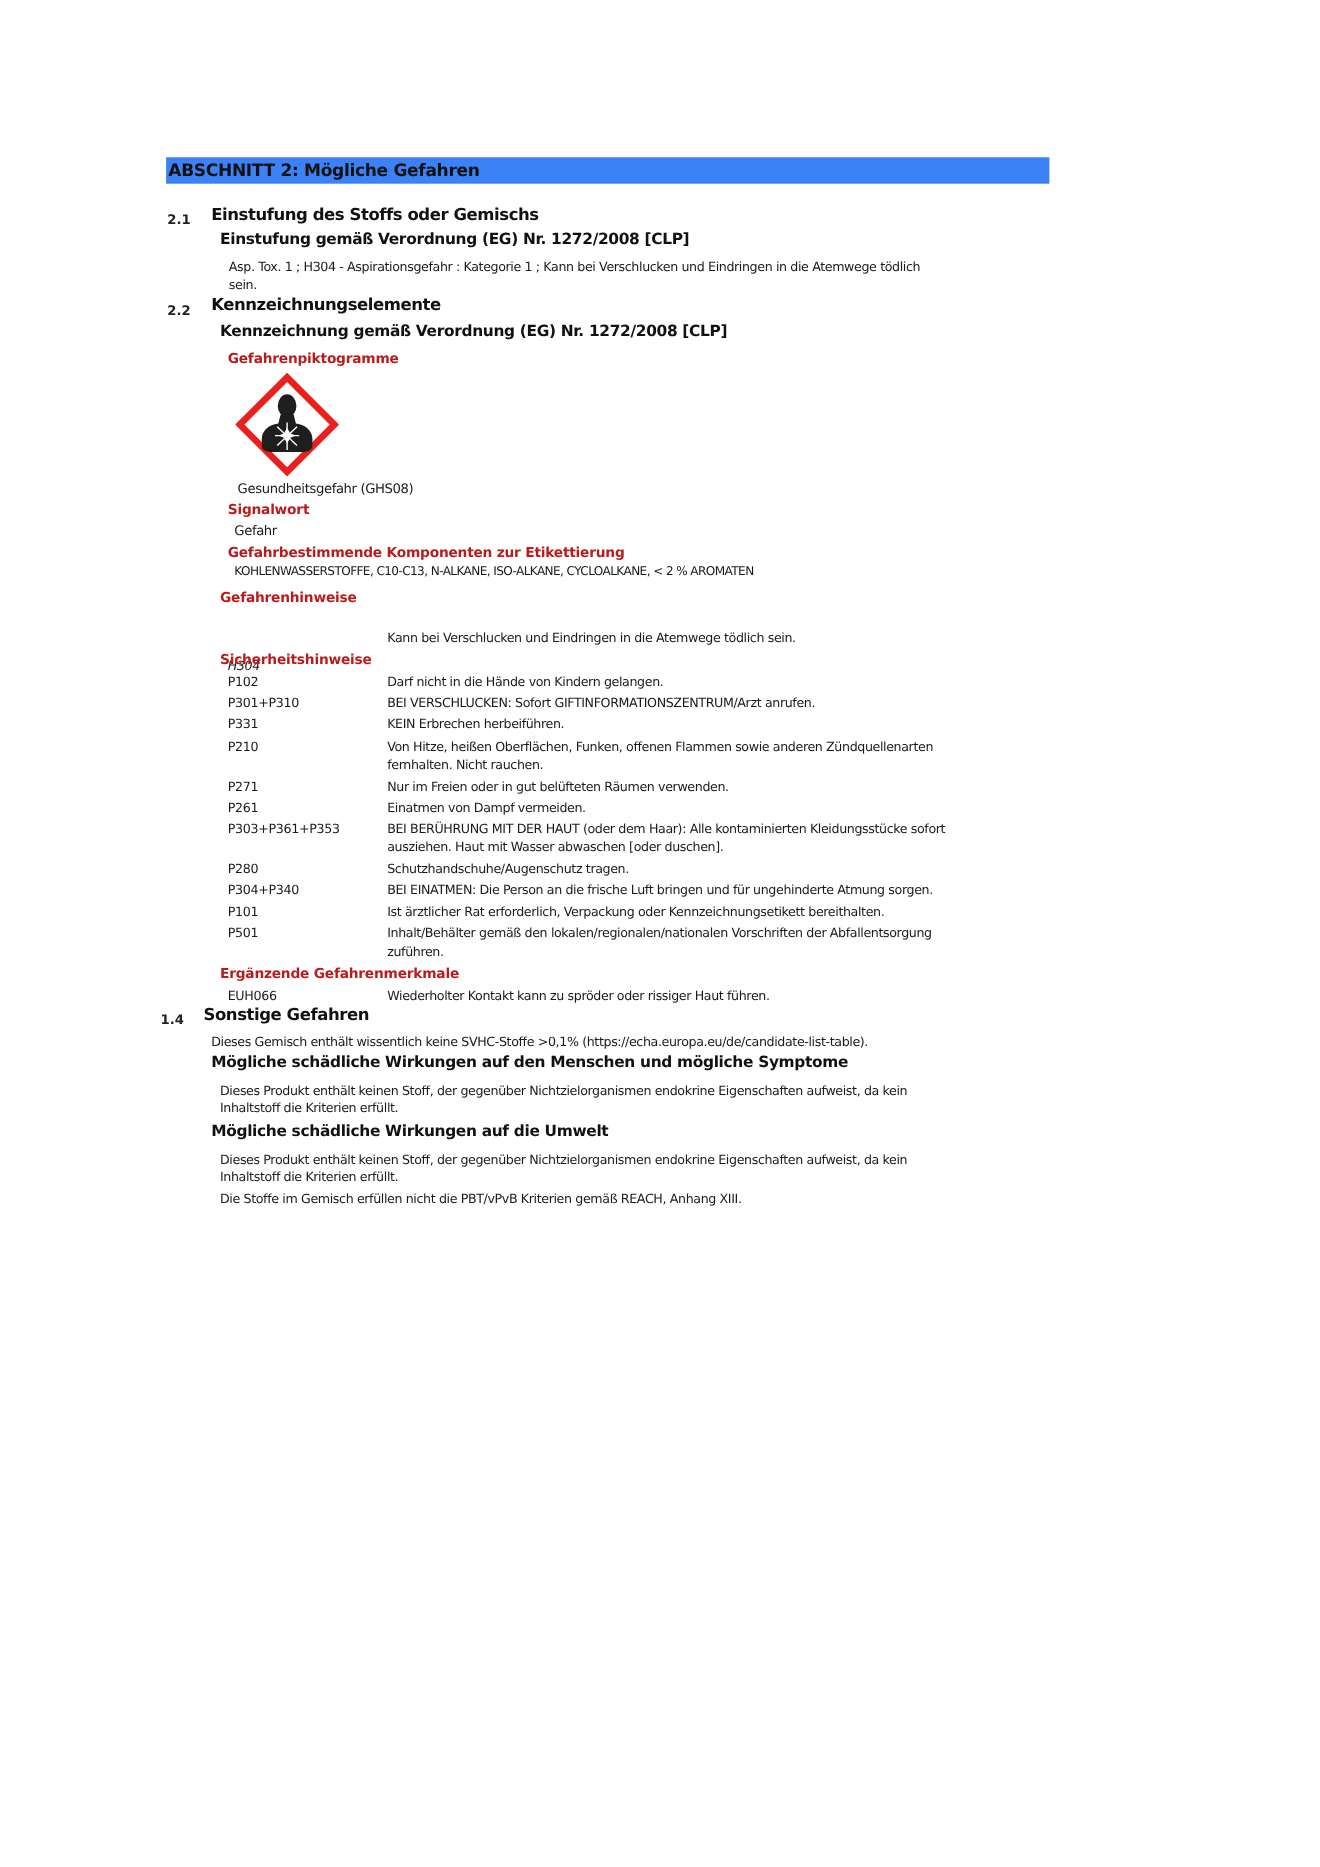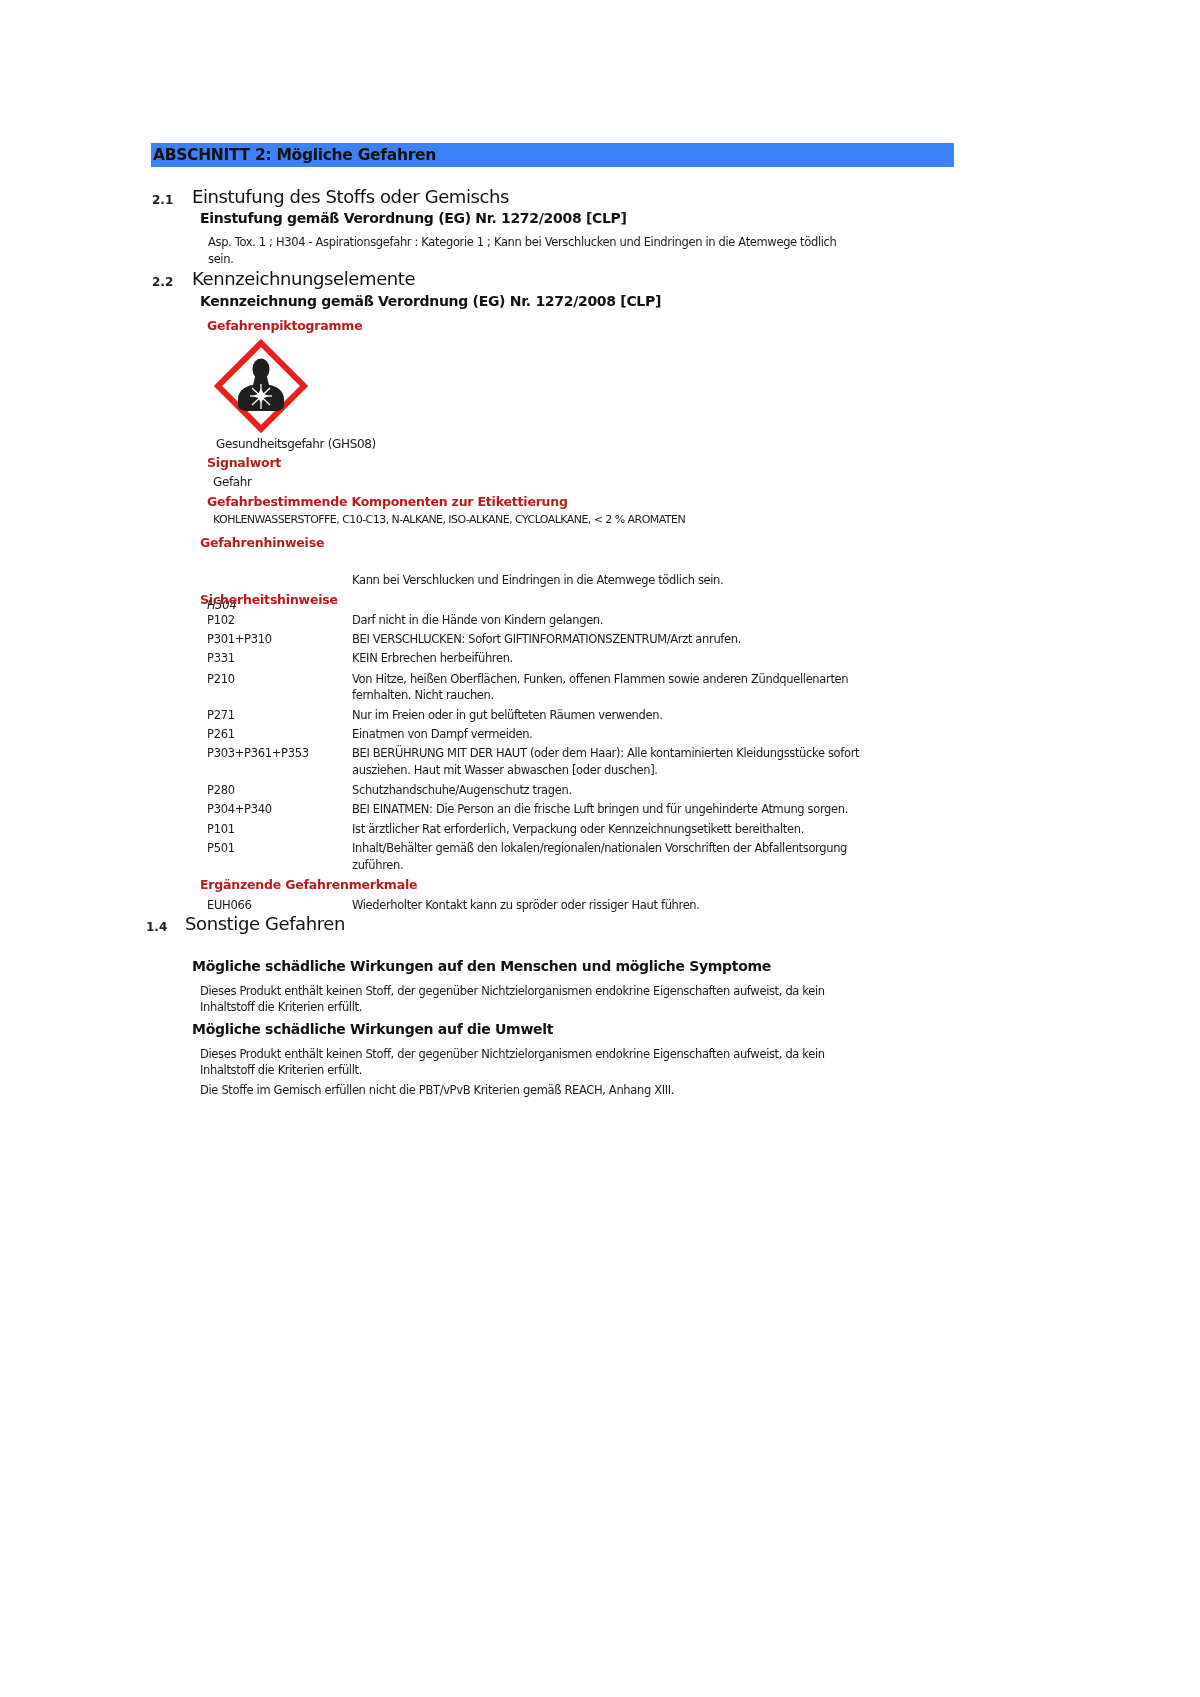--- a/index.html
+++ b/index.html
@@ -13,21 +13,21 @@
 
     .section-bar {
       position: absolute; left: 151px; top: 143px; width: 803px; height: 24px;
       background: #3b82f6;
     }
     .section-bar .t {
       position: absolute; left: 2px; top: 3px;
       font-size: 15.5px; font-weight: bold; letter-spacing: -0.3px; color: #111;
     }
     .num { font-size: 12px; font-weight: bold; color: #222; }
-    .h2 { font-size: 18px; font-weight: normal; letter-spacing: -0.4px; color: #111; }
+    .h2 { font-size: 15px; font-weight: bold; letter-spacing: -0.4px; color: #111; }
     .h3 { font-size: 14px; font-weight: bold; letter-spacing: -0.3px; color: #111; }
     .lbl { font-size: 12.5px; font-weight: bold; letter-spacing: -0.2px; color: #b91c1c; }
     .txt { font-size: 11.5px; letter-spacing: -0.35px; color: #1a1a1a; }
     .code { font-size: 11.5px; letter-spacing: -0.3px; color: #1a1a1a; }
 
     .pictogram { position: absolute; left: 214px; top: 339px; width: 94px; height: 94px; }
   </style>
 </head>
 <body>
 
@@ -129,20 +129,21 @@
   </div>
 
   <span class="abs lbl" style="left:200px;top:877px;">Ergänzende Gefahrenmerkmale</span>
   <div>
     <span class="abs code" style="left:207px;top:898px;">EUH066</span>
     <span class="abs txt" style="left:352px;top:898px;">Wiederholter Kontakt kann zu spröder oder rissiger Haut führen.</span>
   </div>
 
   <span class="abs num" style="left:146px;top:920px;">1.4</span>
   <span class="abs h2" style="left:185px;top:913px;">Sonstige Gefahren</span>
+  <span class="abs txt" style="left:192px;top:940px;">Dieses Gemisch enthält wissentlich keine SVHC-Stoffe &gt;0,1% (https://echa.europa.eu/de/candidate-list-table).</span>
   <span class="abs h3" style="left:192px;top:958px;">Mögliche schädliche Wirkungen auf den Menschen und mögliche Symptome</span>
   <span class="abs txt" style="left:200px;top:984px;">Dieses Produkt enthält keinen Stoff, der gegenüber Nichtzielorganismen endokrine Eigenschaften aufweist, da kein</span>
   <span class="abs txt" style="left:200px;top:1000px;">Inhaltstoff die Kriterien erfüllt.</span>
   <span class="abs h3" style="left:192px;top:1021px;">Mögliche schädliche Wirkungen auf die Umwelt</span>
   <span class="abs txt" style="left:200px;top:1047px;">Dieses Produkt enthält keinen Stoff, der gegenüber Nichtzielorganismen endokrine Eigenschaften aufweist, da kein</span>
   <span class="abs txt" style="left:200px;top:1063px;">Inhaltstoff die Kriterien erfüllt.</span>
   <span class="abs txt" style="left:200px;top:1083px;">Die Stoffe im Gemisch erfüllen nicht die PBT/vPvB Kriterien gemäß REACH, Anhang XIII.</span>
 
 </div>
 

